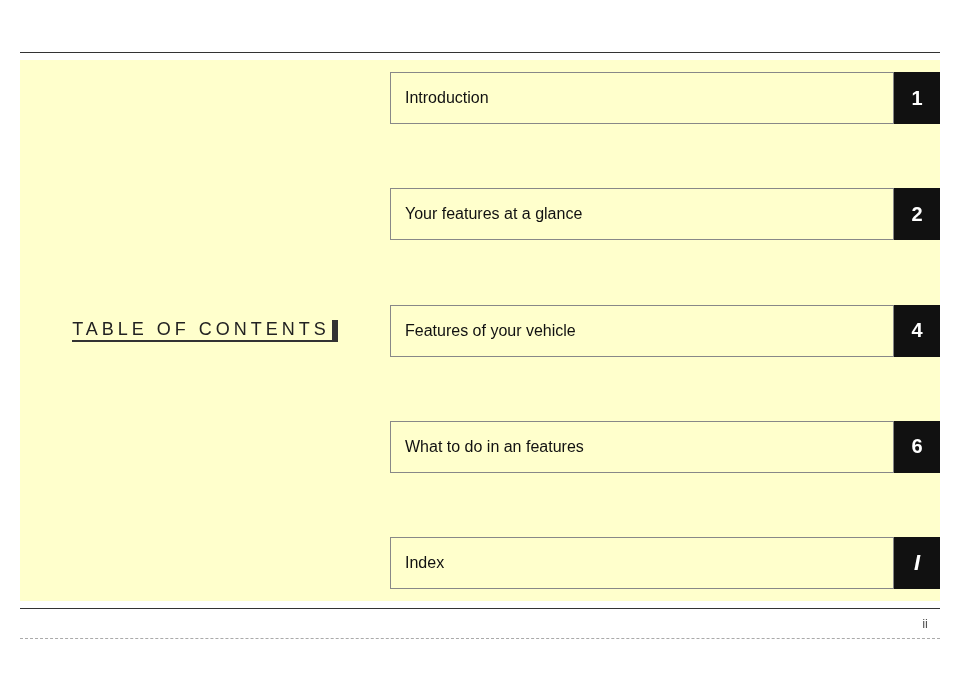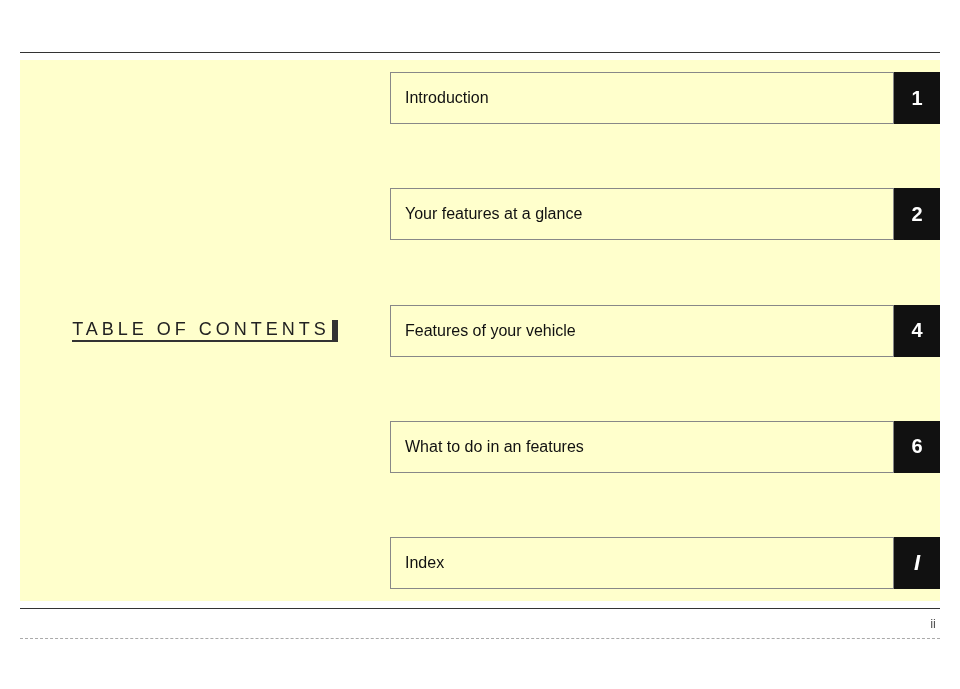--- a/index.html
+++ b/index.html
@@ -122,21 +122,21 @@
     }
 
     .toc-number.index-num {
       font-style: italic;
       font-size: 22px;
     }
 
     .footer-right {
       position: absolute;
       bottom: 58px;
-      right: 24px;
+      right: 32px;
       font-size: 13px;
       color: #555;
       font-family: Arial, sans-serif;
     }
   </style>
 </head>
 <body>
 
 <div class="top-line"></div>
 

